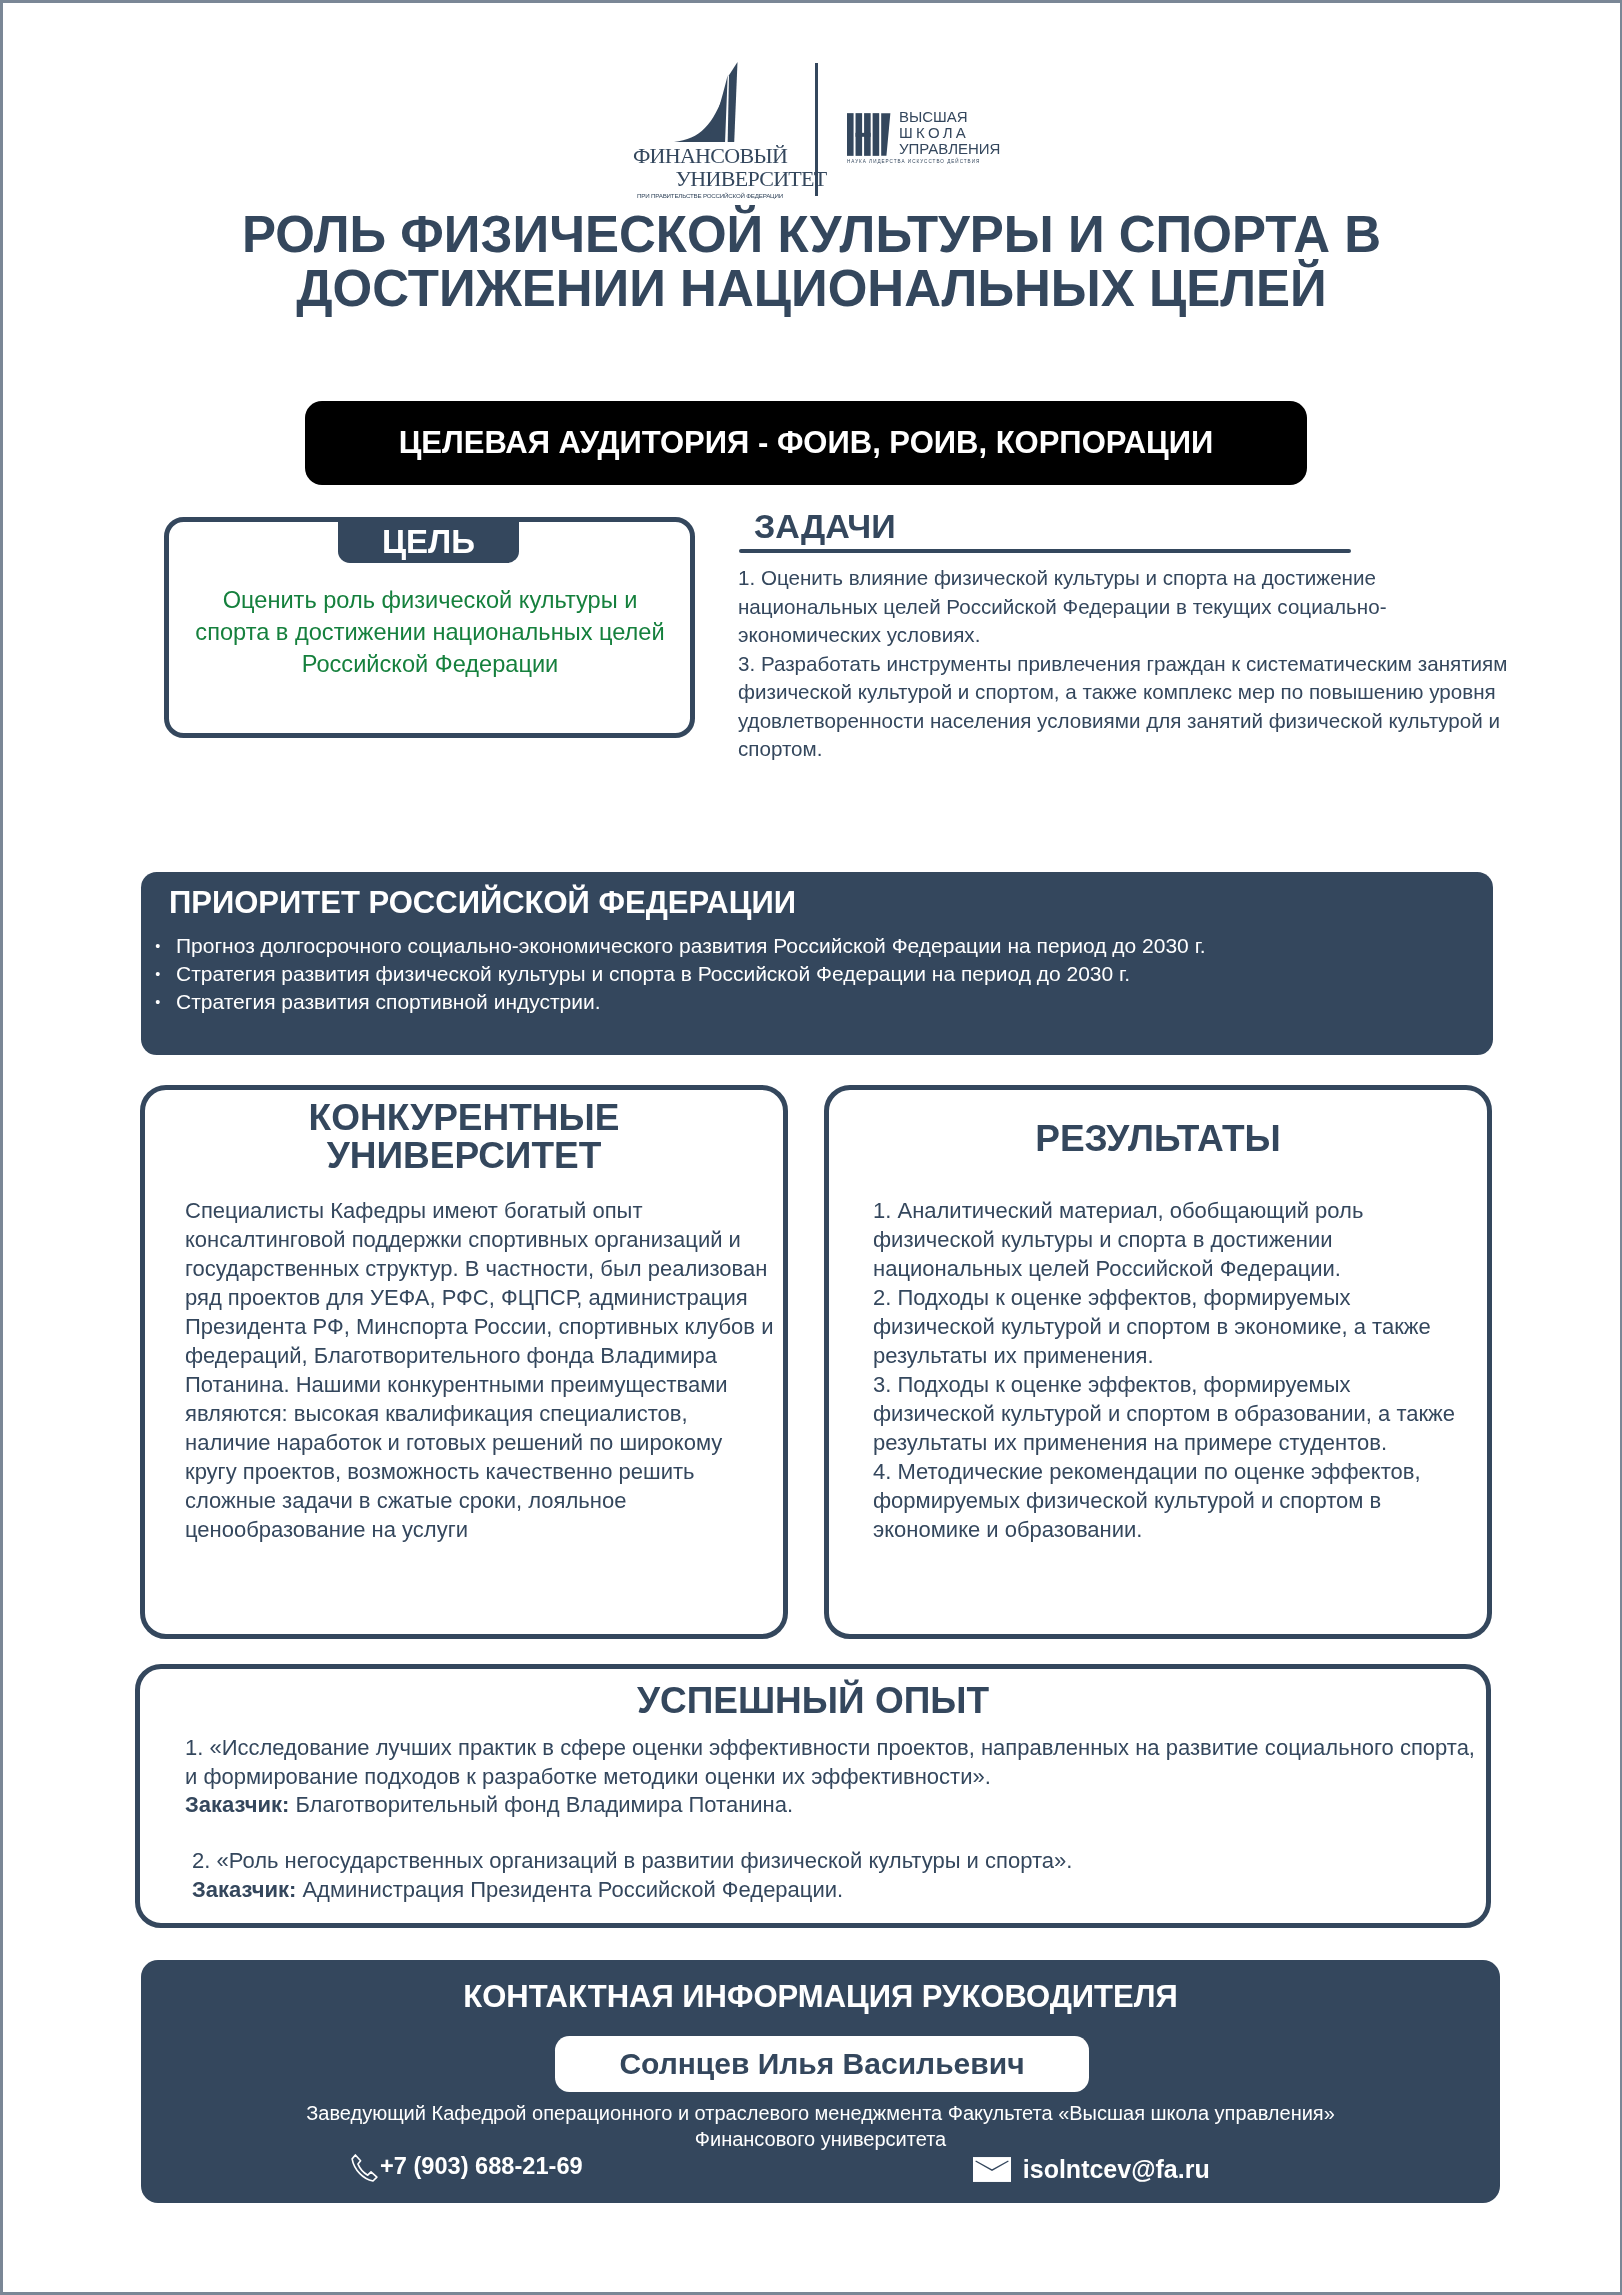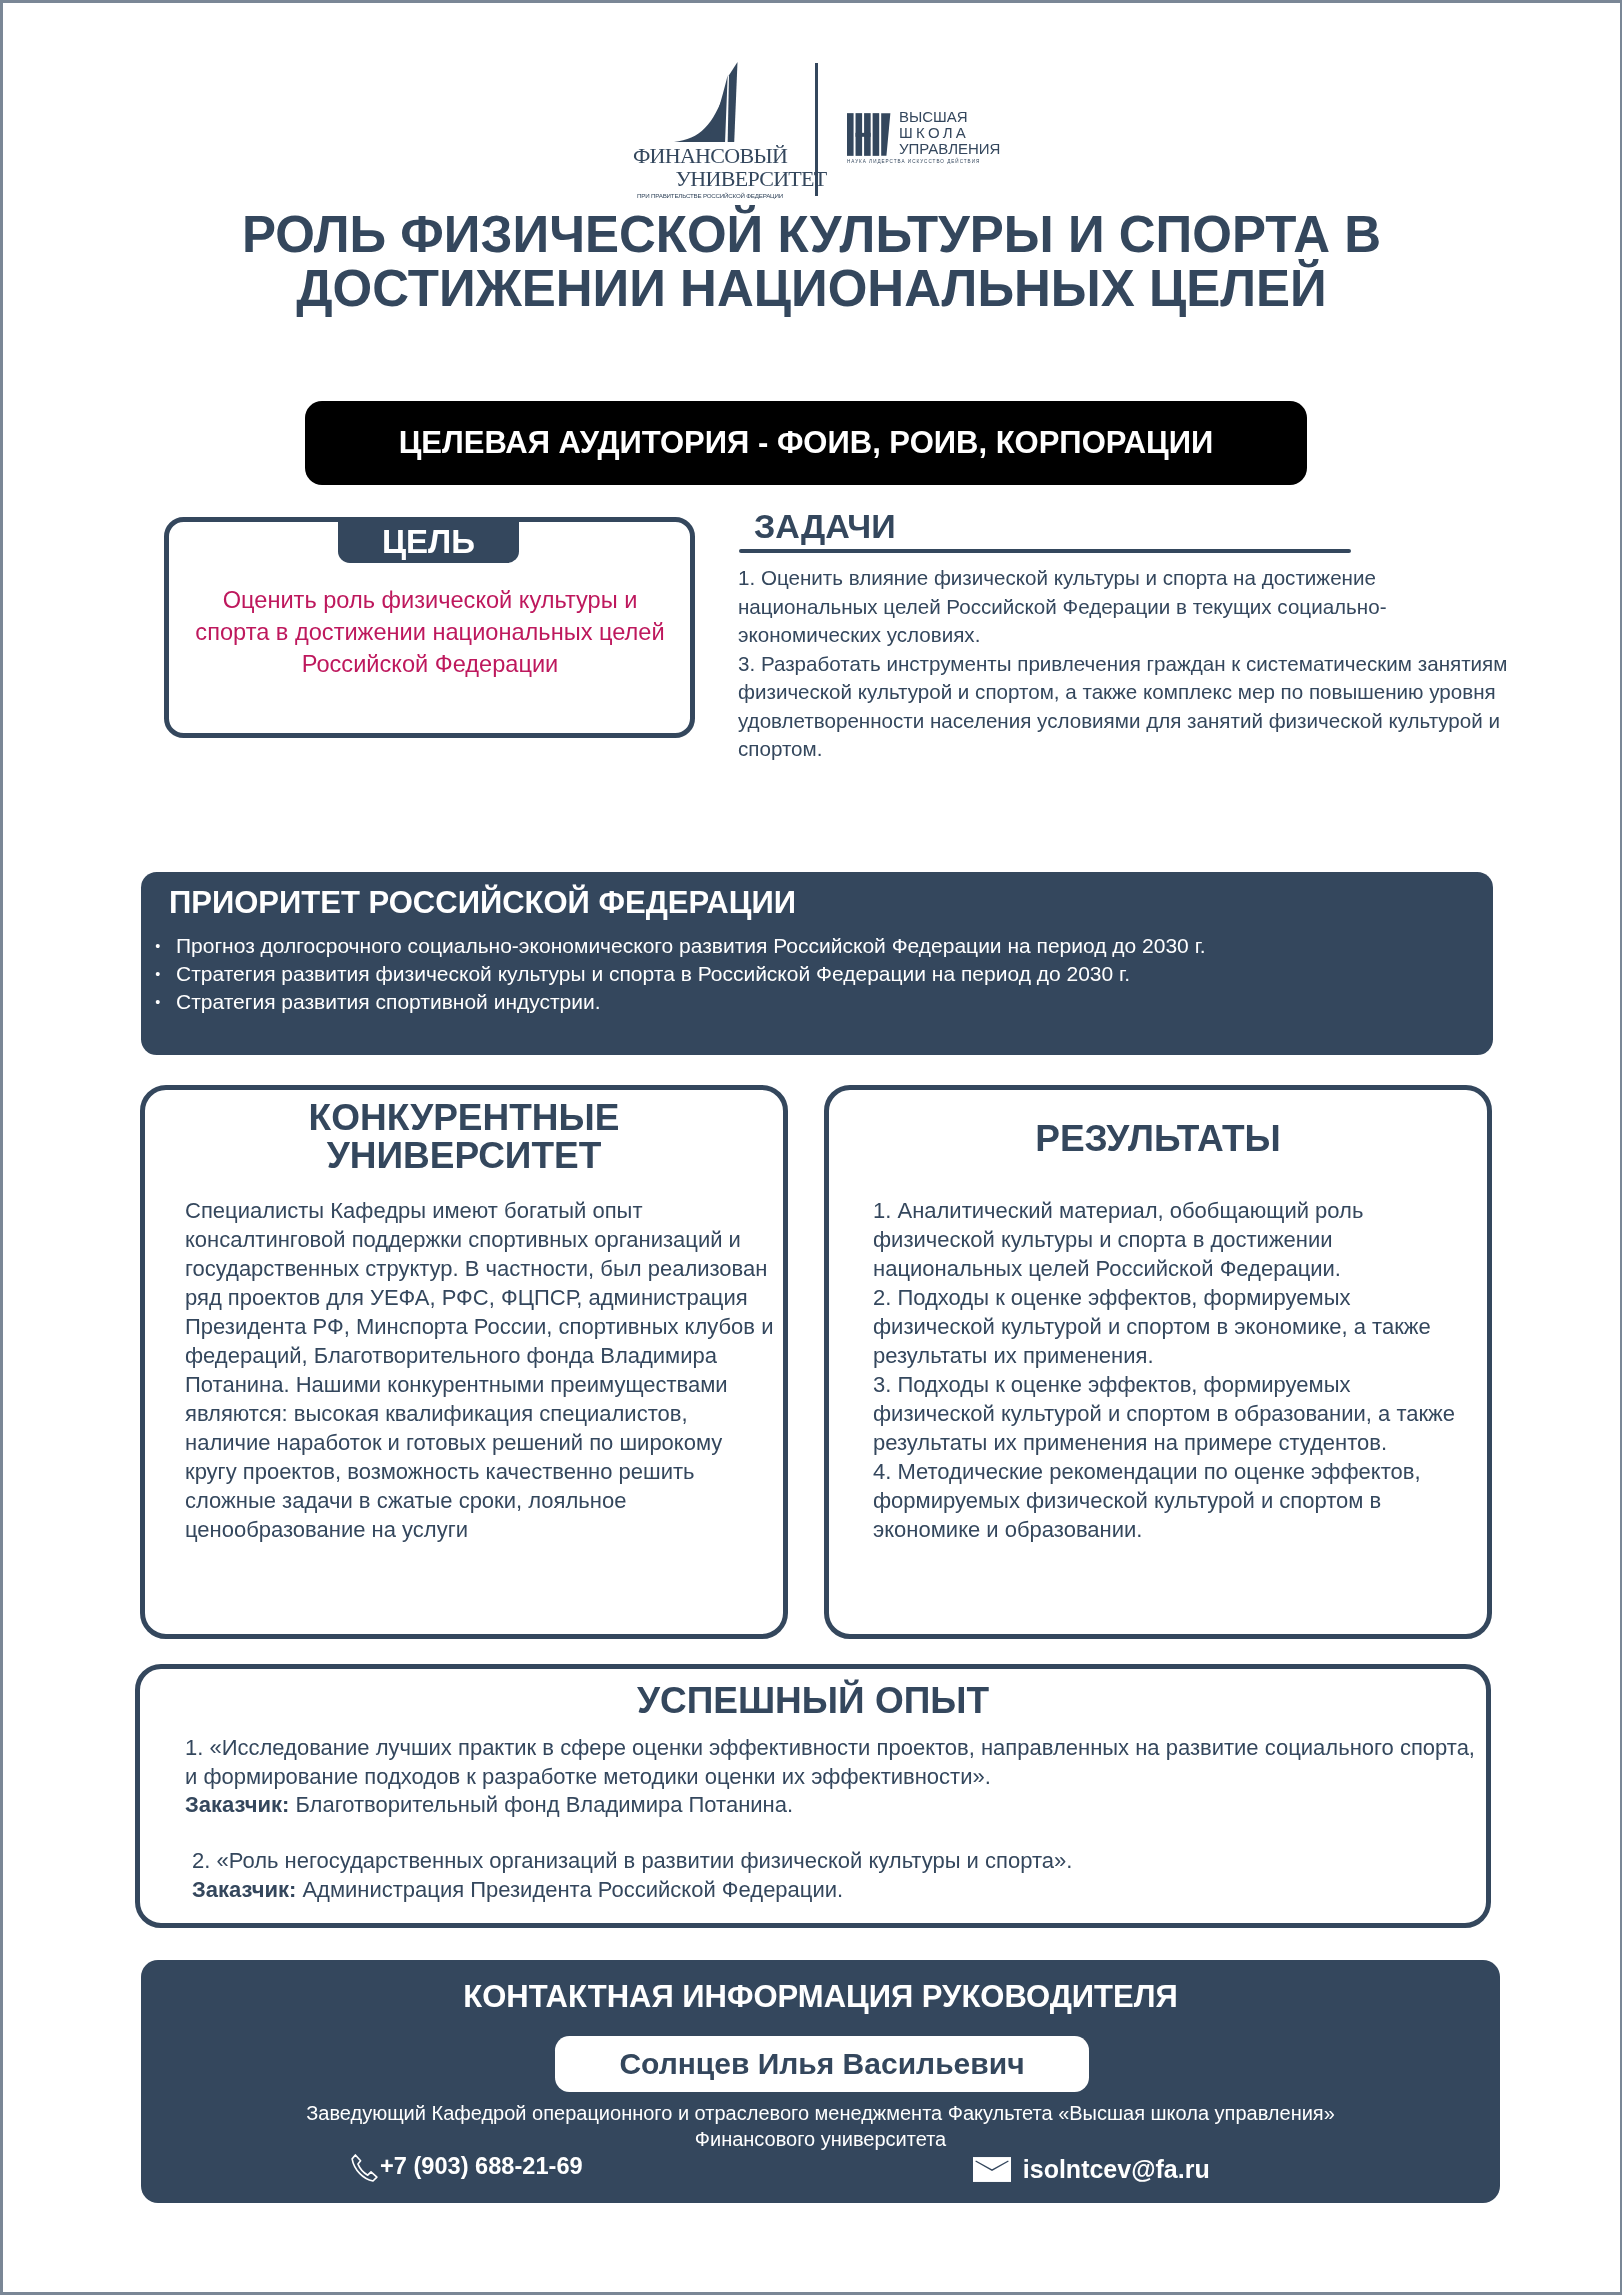--- a/index.html
+++ b/index.html
@@ -53,21 +53,21 @@
     border: 5.9px solid #34475d; border-radius: 19.6px; background: #fff;
   }
   .goal-tag {
     left: 338px; top: 520px; width: 181px; height: 43px;
     background: #34475d; color: #fff; border-radius: 0 0 11.8px 11.8px;
     font-family: "Liberation Sans", sans-serif; font-weight: bold;
     font-size: 33px; display: flex; align-items: center; justify-content: center;
   }
   .goal-text {
     left: 183px; top: 584px; width: 494px; text-align: center;
-    font-size: 23.6px; line-height: 32px; color: #be185d;
+    font-size: 23.6px; line-height: 32px; color: #15803d;
     font-family: "Liberation Sans", sans-serif;
   }
 
   
   .tasks-title {
     left: 754px; top: 509px; font-family: "Liberation Sans", sans-serif;
     font-weight: bold; font-size: 34px; color: #34475d; line-height: 1;
   }
   .tasks-rule { left: 739px; top: 549px; width: 612px; height: 3.9px; background: #34475d; border-radius: 2px; }
   .tasks-text {

